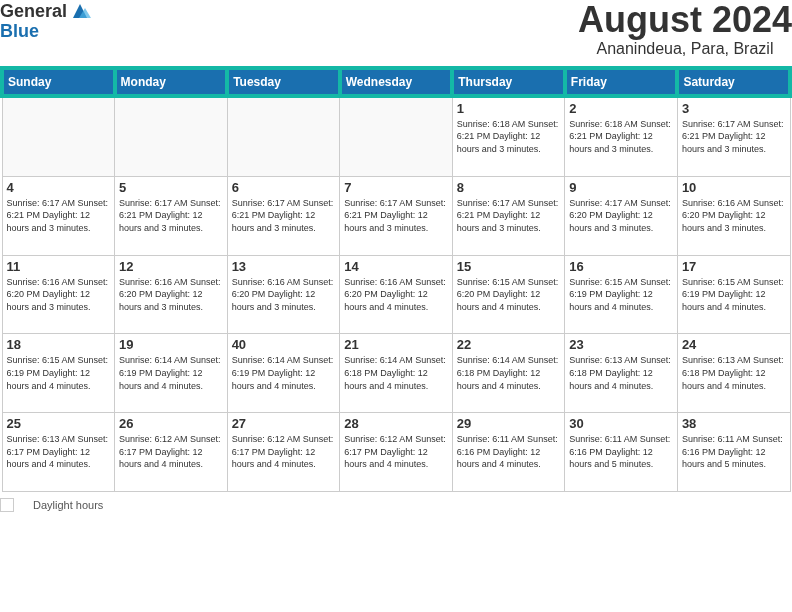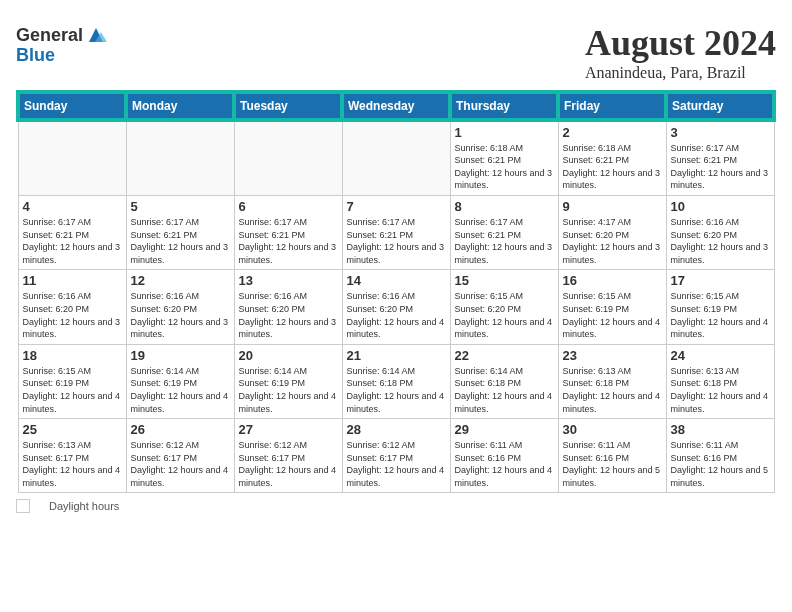--- a/index.html
+++ b/index.html
@@ -6,24 +6,22 @@
     body {
       font-family: Arial, sans-serif;
       background: #fff;
       width: 792px;
       height: 612px;
       overflow: hidden;
     }
     .page {
       width: 792px;
       height: 512px;
-      padding: 16px;
       display: flex;
       flex-direction: column;
-      margin-top: 8px;
     }
     .header {
       display: flex;
       justify-content: space-between;
       align-items: flex-start;
       margin-bottom: 8px;
     }
     .logo {
       display: flex;
       align-items: center;
@@ -39,22 +37,21 @@
       font-weight: bold;
       color: #1a6faf;
       line-height: 1;
     }
     .logo-icon {
       width: 22px;
       height: 22px;
       margin-left: 2px;
     }
     .title-block {
-      text-align: left;
-      font-family: Liberation Serif, serif;
+      text-align: center;
     }
     .title-block h1 {
       font-size: 36px;
       font-weight: bold;
       color: #333;
       line-height: 1.1;
     }
     .title-block h2 {
       font-size: 16px;
       font-weight: normal;
@@ -269,21 +266,21 @@
 Sunset: 6:19 PM
 Daylight: 12 hours and 4 minutes.</div>
           </td>
           <td>
             <span class="day-number">19</span>
             <div class="day-info">Sunrise: 6:14 AM
 Sunset: 6:19 PM
 Daylight: 12 hours and 4 minutes.</div>
           </td>
           <td>
-            <span class="day-number">20</span>
+            <span class="day-number">40</span>
             <div class="day-info">Sunrise: 6:14 AM
 Sunset: 6:19 PM
 Daylight: 12 hours and 4 minutes.</div>
           </td>
           <td>
             <span class="day-number">21</span>
             <div class="day-info">Sunrise: 6:14 AM
 Sunset: 6:18 PM
 Daylight: 12 hours and 4 minutes.</div>
           </td>

